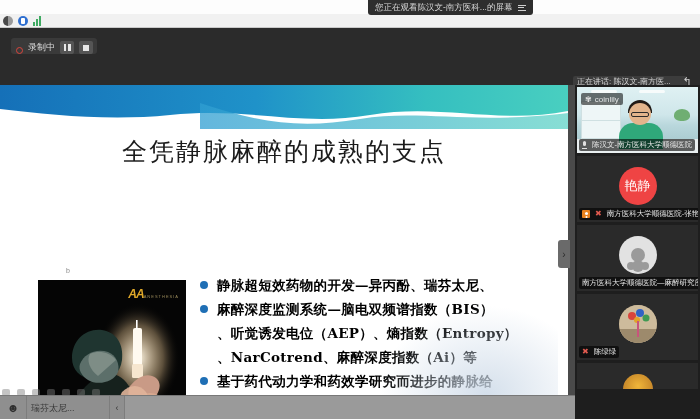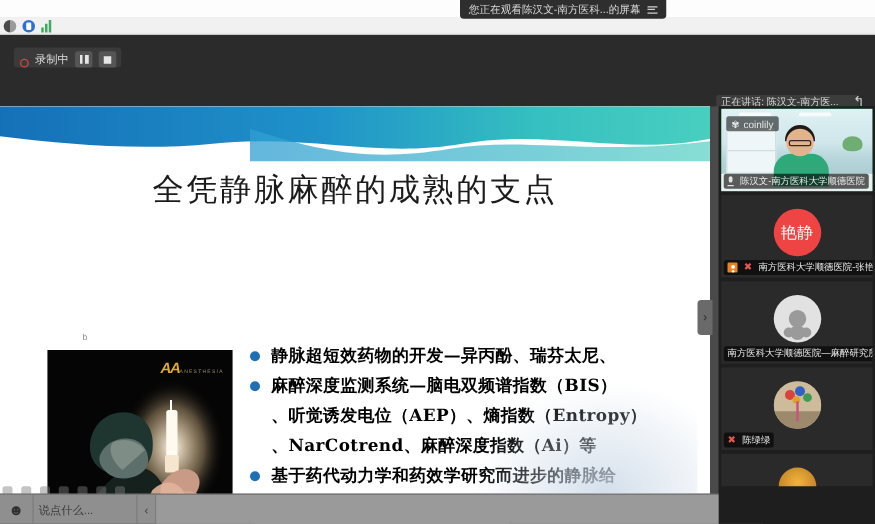--- a/index.html
+++ b/index.html
@@ -452,19 +452,19 @@
     <span></span>
       <span></span>
       <span></span>
       <span></span>
       <span></span>
       <span></span>
       <span></span>
   </div>
   <div class="bottombar">
     <div class="emoji-btn">☻</div>
-    <div class="chat-input">说点什么...</div>
+    <div class="chat-input">瑞芬太尼...</div>
     <div class="chev-btn">‹</div>
     <div class="toolstrip"></div>
   </div>
   <div class="rail-bottom"></div>
 
 </div>
 
 </body></html>

